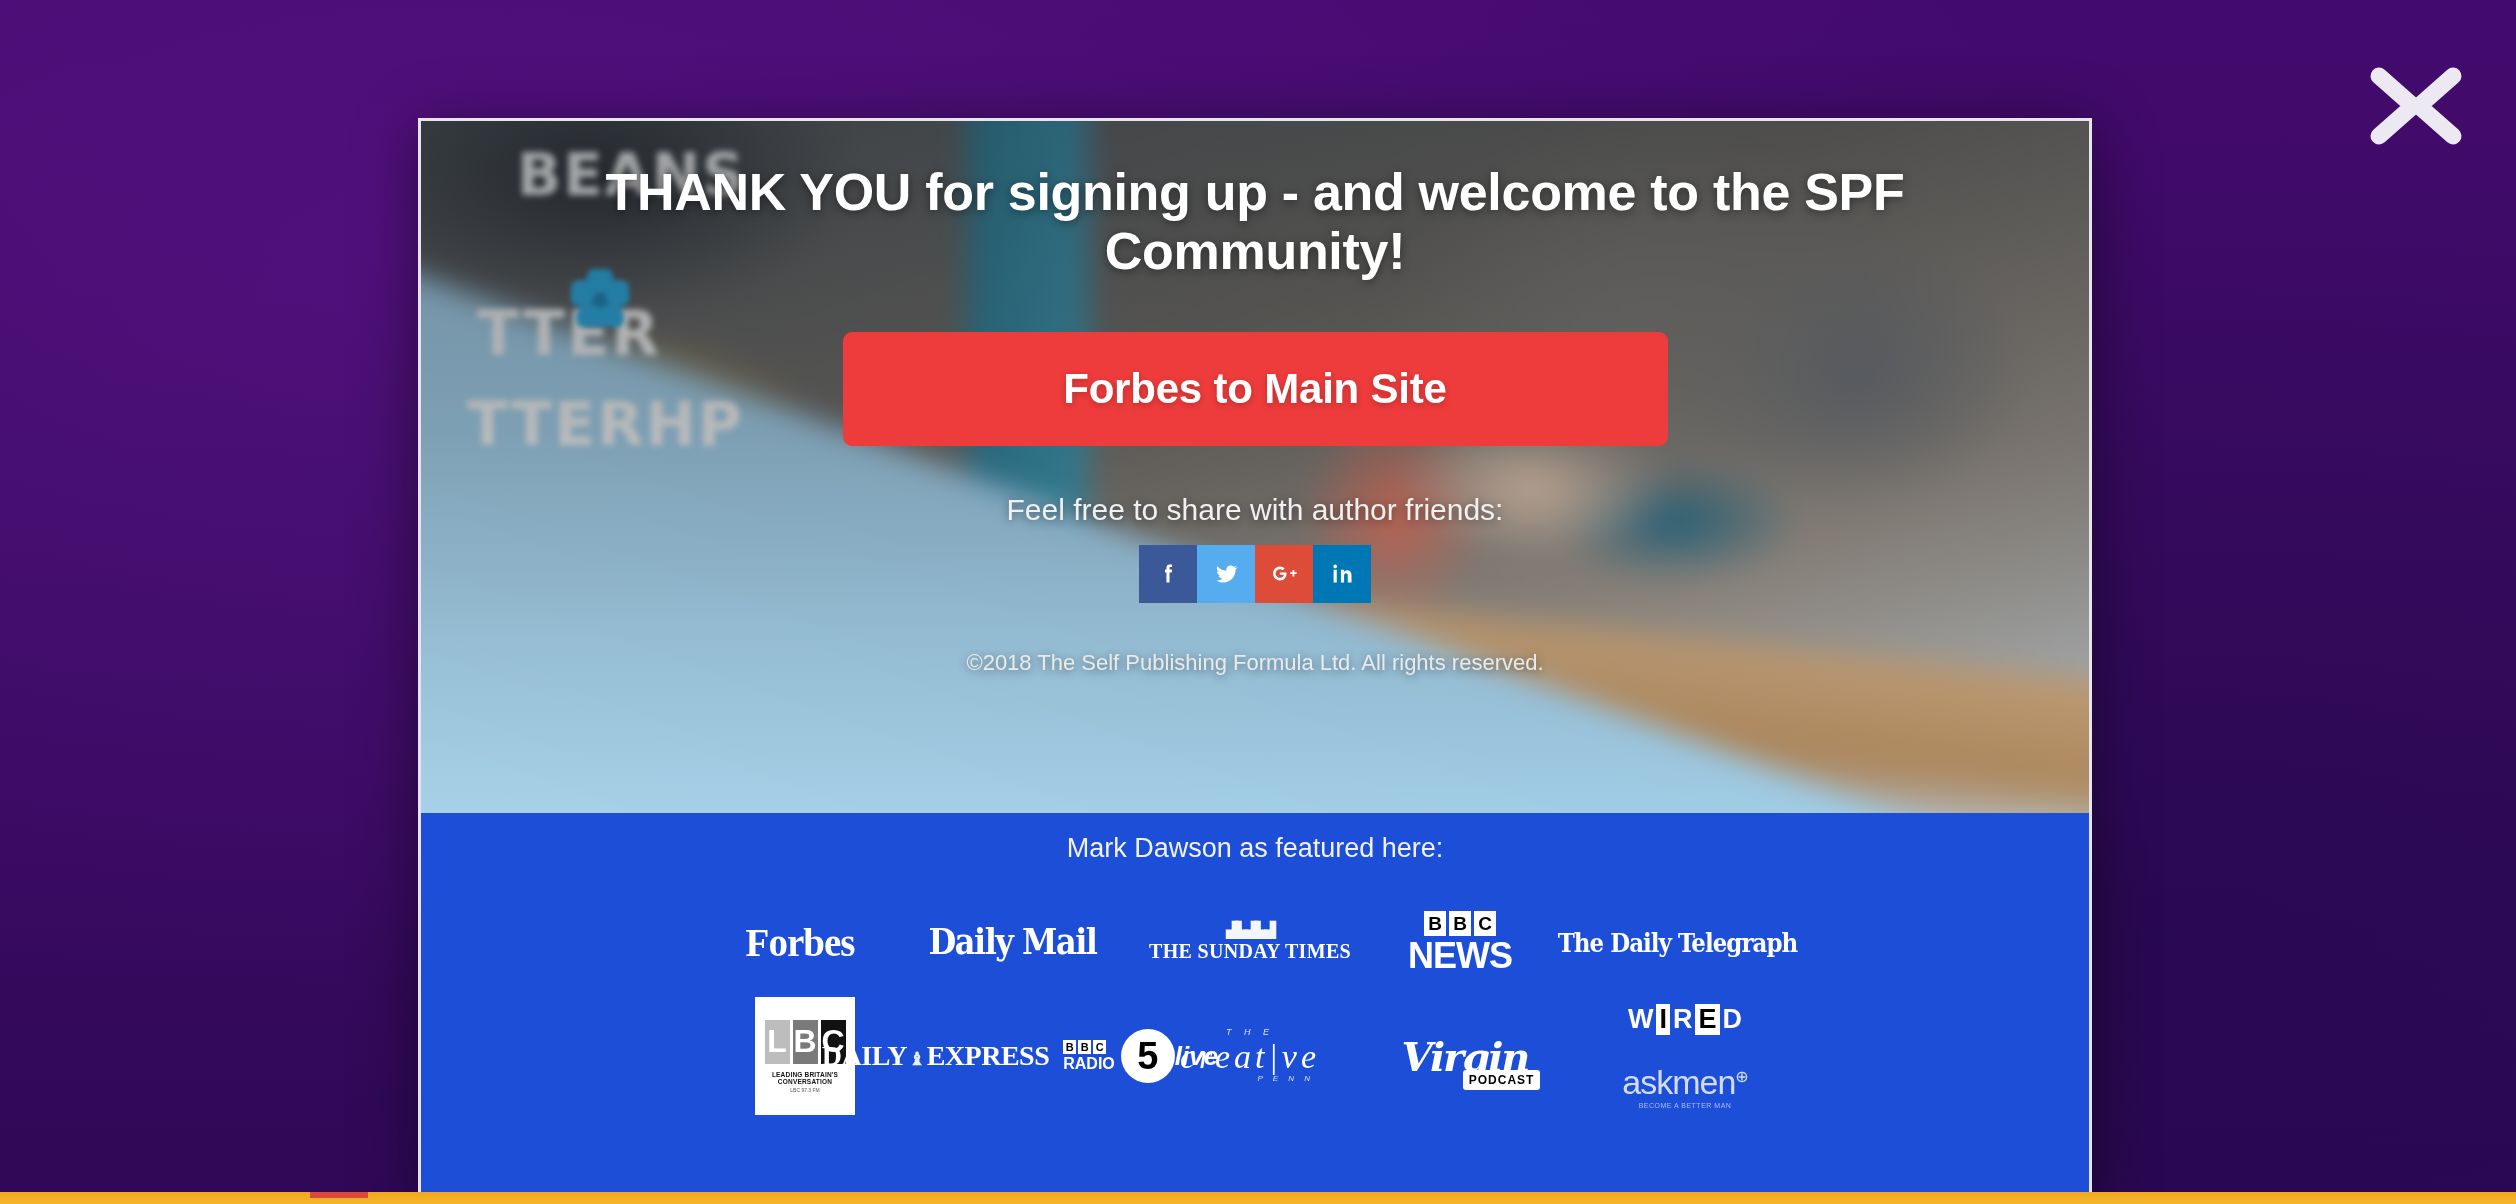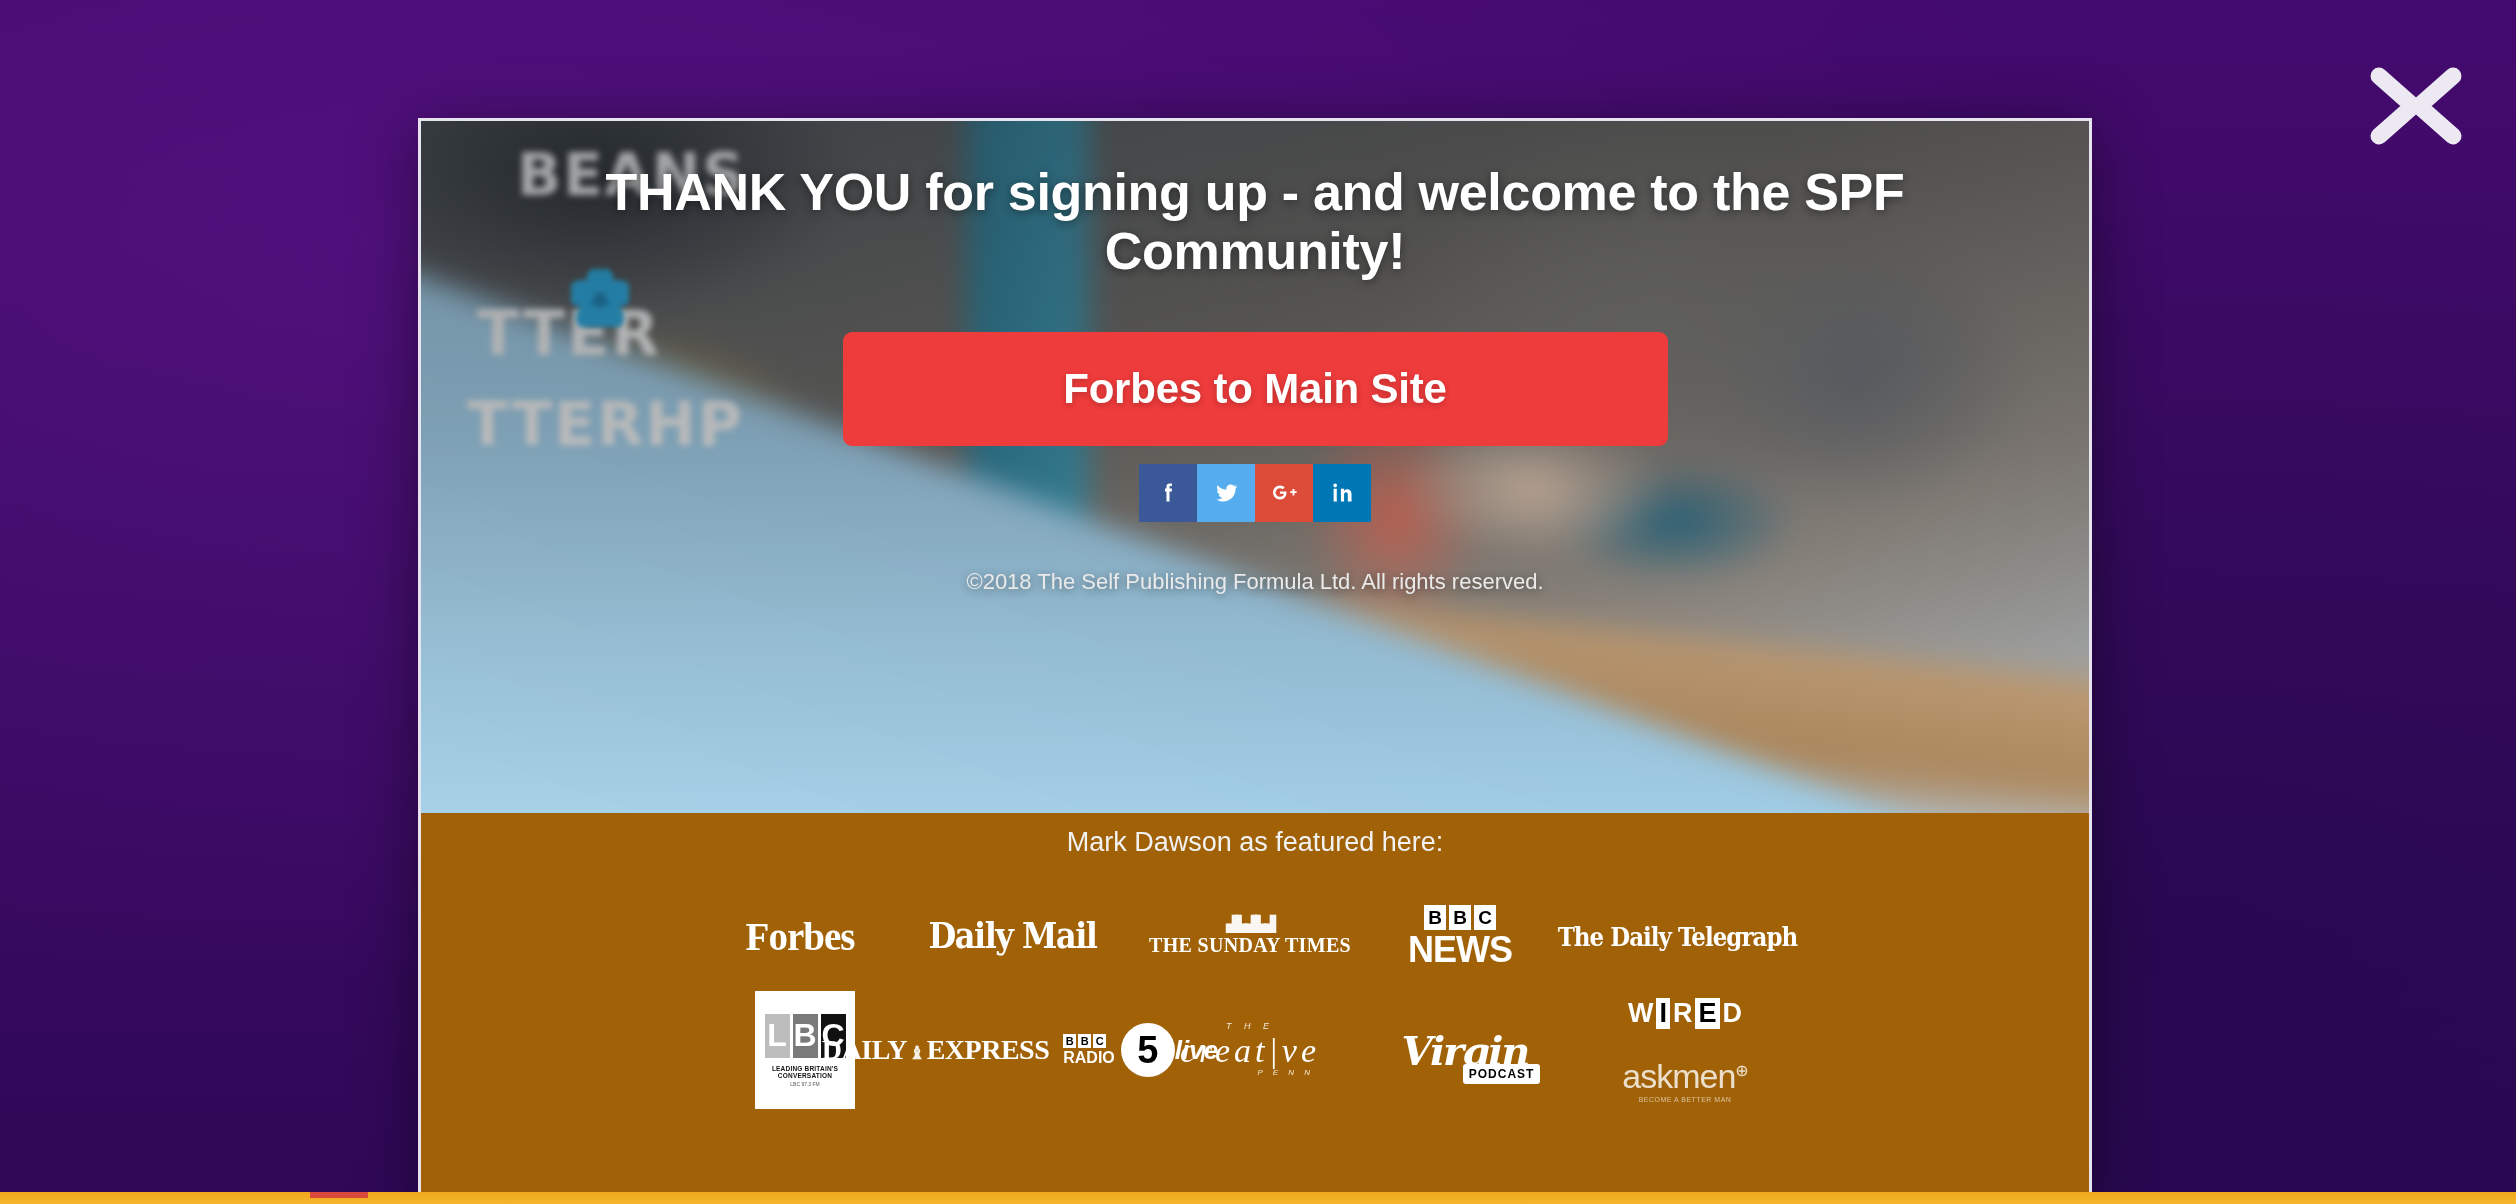--- a/index.html
+++ b/index.html
@@ -147,23 +147,23 @@
   .share-btn svg{ width:27px; height:27px; fill:#fff; }
   #copyright{
     color:#eaeaea;
     font-size:22px;
     margin-top:47px;
     font-weight:400;
   }
 
   
   #press{
-    background:#a16207;
+    background:#1d4ed8;
     height:390px;
-    padding:14px 0 0;
+    padding:20px 0 0;
     position:relative;
   }
   #press-title{
     color:#f2f2f2;
     text-align:center;
     font-size:27px;
     font-weight:400;
     margin-bottom:30px;
   }
   .logo-row{
@@ -301,20 +301,21 @@
     <div class="sign-text" style="left:56px;  top:176px; font-size:62px;">TTER</div>
     <div class="sign-text" style="left:46px;  top:268px; font-size:60px;">TTERHP</div>
     <div class="flower"></div>
     <div class="scrim"></div>
 
     <div class="content">
       <h1 id="modal-heading">THANK YOU for signing up - and welcome to the SPF Community!</h1>
 
       <button id="cta-button">Forbes to Main Site</button>
 
+      <div id="share-label">Feel free to share with author friends:</div>
 
       <div id="share-row">
         <button class="share-btn" style="background:#3b5998">
           <svg viewBox="0 0 24 24">
               <path d="M15.1 8.5h-2.2V7.1c0-.6.4-.8.7-.8h1.5V3.9h-2.1c-2.3 0-2.8 1.7-2.8 2.8v1.8H8.9v2.6h1.3V20h2.7v-8.9h2l.2-2.6z"></path>
             </svg>
         </button>
         <button class="share-btn" style="background:#55acee">
           <svg viewBox="0 0 24 24">
               <path d="M21.3 6.6c-.7.3-1.4.5-2.2.6.8-.5 1.4-1.2 1.7-2.1-.8.4-1.6.8-2.4.9-.7-.8-1.7-1.2-2.8-1.2-2.1 0-3.8 1.7-3.8 3.8 0 .3 0 .6.1.9C8.7 9.3 5.9 7.8 4 5.5c-.3.6-.5 1.2-.5 1.9 0 1.3.7 2.5 1.7 3.2-.6 0-1.2-.2-1.7-.5 0 1.9 1.3 3.4 3.1 3.8-.3.1-.7.1-1 .1-.2 0-.5 0-.7-.1.5 1.5 1.9 2.6 3.6 2.7-1.3 1-3 1.6-4.8 1.6H3c1.7 1.1 3.8 1.8 6 1.8 7.2 0 11.1-6 11.1-11.1v-.5c.8-.6 1.5-1.3 2-2.1z"></path>

